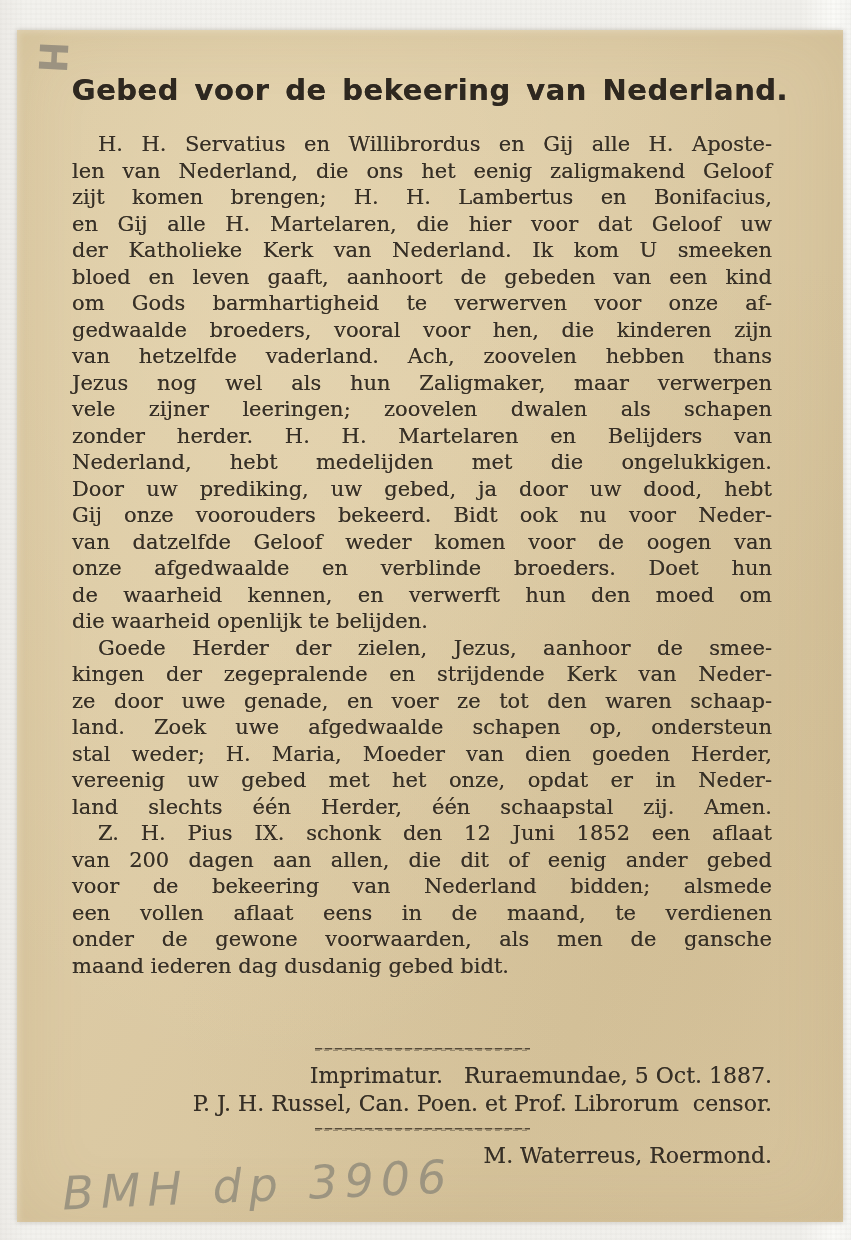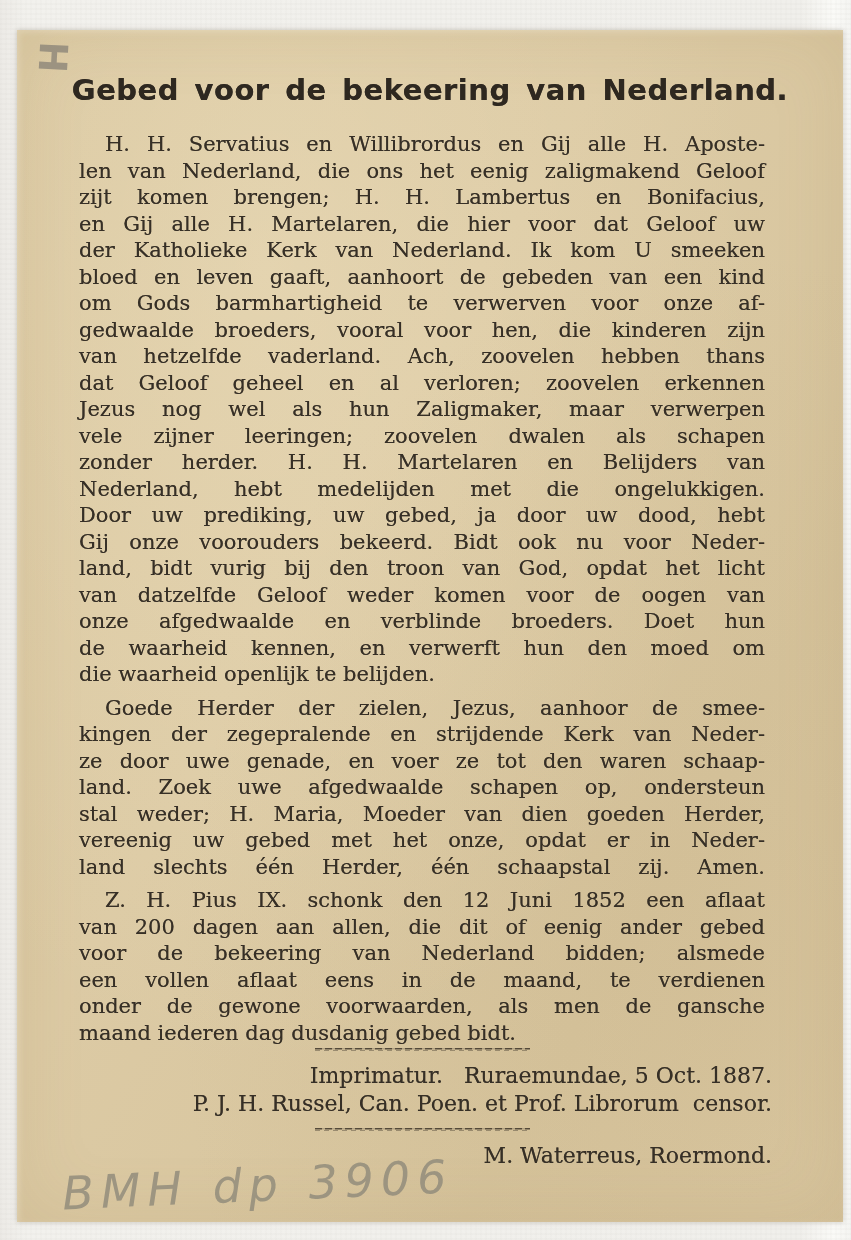--- a/index.html
+++ b/index.html
@@ -70,21 +70,21 @@
     text-shadow: 0 0 0.6px rgba(46,40,32,0.8);
   }
   .prayer-body {
     margin: 24px 0 0 55px;
     width: 700px;
     font-size: 21px;
     line-height: 26.5px;
     color: #362f26;
     text-shadow: 0 0 0.5px rgba(54,47,38,0.65);
   }
-  .para { margin: 7px; }
+  .para { margin: 0; }
   .line {
     text-align: justify;
     text-align-last: justify;
   }
   .line.indent { text-indent: 26px; }
   .line.noju { text-align-last: left; }
   .imprint {
     position: absolute;
     left: 55px;
     top: 1018px;
@@ -134,28 +134,26 @@
         <div class="para">
           <div class="line indent">H. H. Servatius en Willibrordus en Gij alle H. Aposte-</div>
           <div class="line">len van Nederland, die ons het eenig zaligmakend Geloof</div>
           <div class="line">zijt komen brengen; H. H. Lambertus en Bonifacius,</div>
           <div class="line">en Gij alle H. Martelaren, die hier voor dat Geloof uw</div>
           <div class="line">der Katholieke Kerk van Nederland. Ik kom U smeeken</div>
           <div class="line">bloed en leven gaaft, aanhoort de gebeden van een kind</div>
           <div class="line">om Gods barmhartigheid te verwerven voor onze af-</div>
           <div class="line">gedwaalde broeders, vooral voor hen, die kinderen zijn</div>
           <div class="line">van hetzelfde vaderland. Ach, zoovelen hebben thans</div>
-          <div class="line">dat Geloof geheel en al verloren; zoovelen erkennen</div>
           <div class="line">Jezus nog wel als hun Zaligmaker, maar verwerpen</div>
           <div class="line">vele zijner leeringen; zoovelen dwalen als schapen</div>
           <div class="line">zonder herder. H. H. Martelaren en Belijders van</div>
           <div class="line">Nederland, hebt medelijden met die ongelukkigen.</div>
           <div class="line">Door uw prediking, uw gebed, ja door uw dood, hebt</div>
           <div class="line">Gij onze voorouders bekeerd. Bidt ook nu voor Neder-</div>
-          <div class="line">land, bidt vurig bij den troon van God, opdat het licht</div>
           <div class="line">van datzelfde Geloof weder komen voor de oogen van</div>
           <div class="line">onze afgedwaalde en verblinde broeders. Doet hun</div>
           <div class="line">de waarheid kennen, en verwerft hun den moed om</div>
           <div class="line noju">die waarheid openlijk te belijden.</div>
         </div>
         <div class="para">
           <div class="line indent">Goede Herder der zielen, Jezus, aanhoor de smee-</div>
           <div class="line">kingen der zegepralende en strijdende Kerk van Neder-</div>
           <div class="line">ze door uwe genade, en voer ze tot den waren schaap-</div>
           <div class="line">land. Zoek uwe afgedwaalde schapen op, ondersteun</div>

